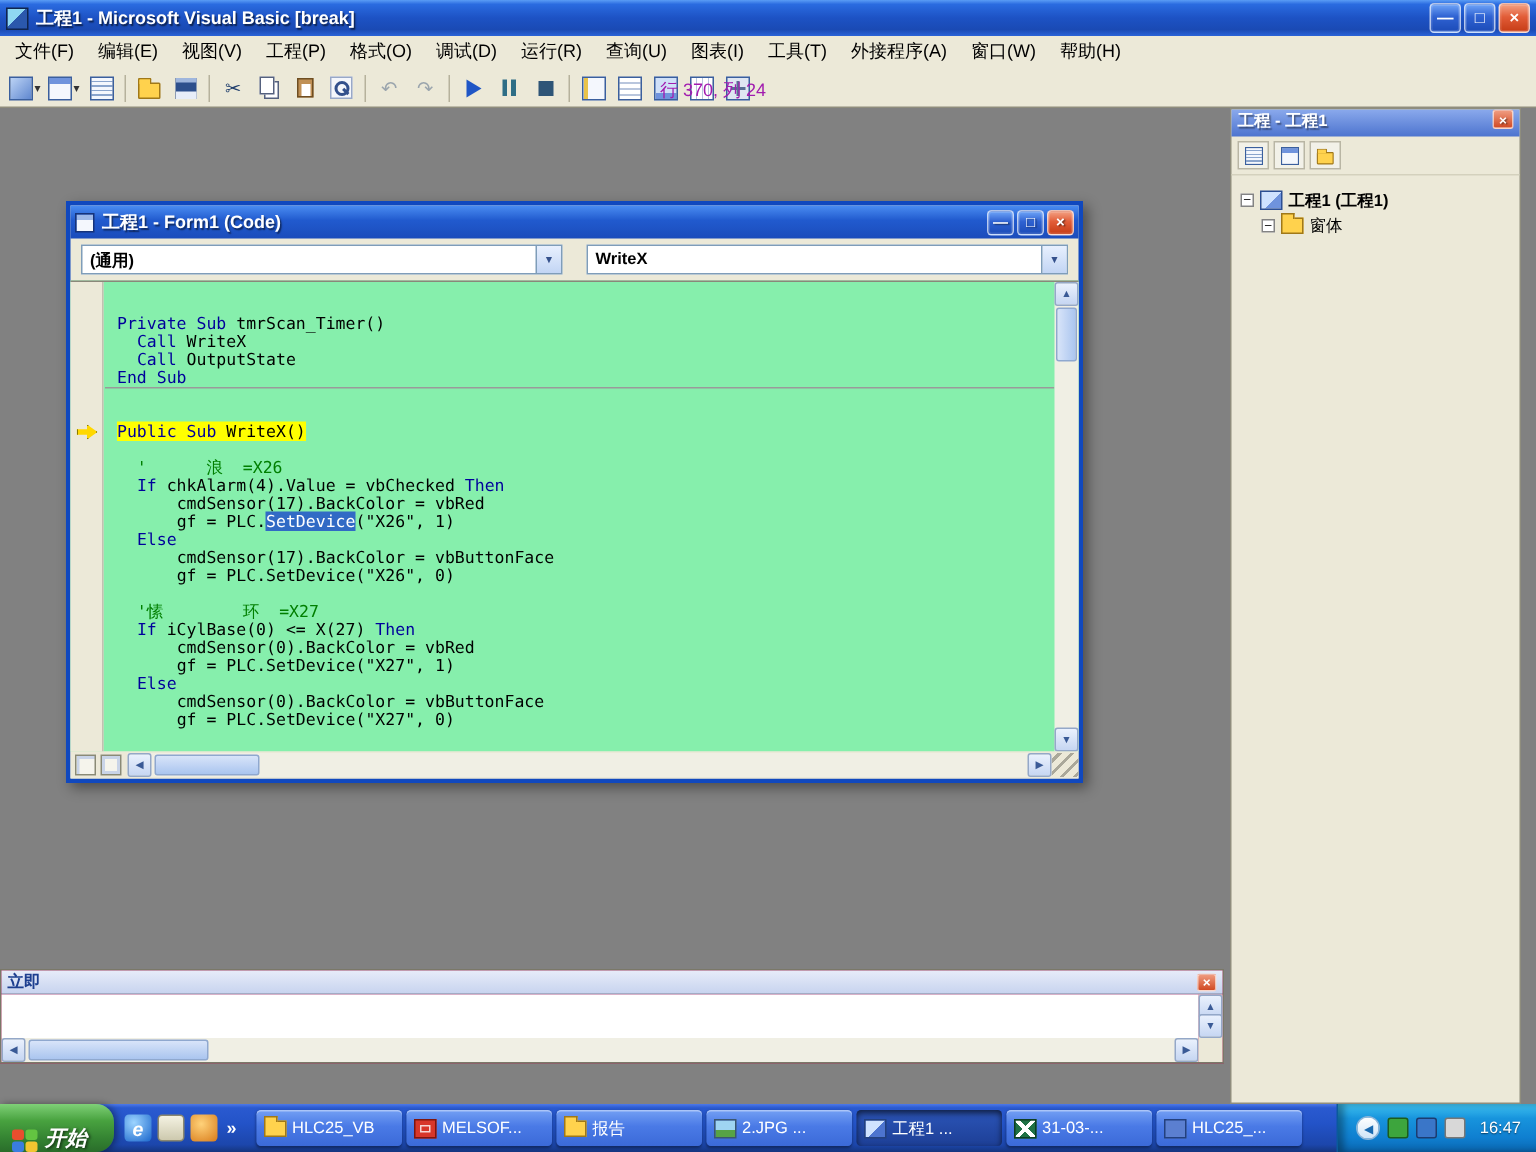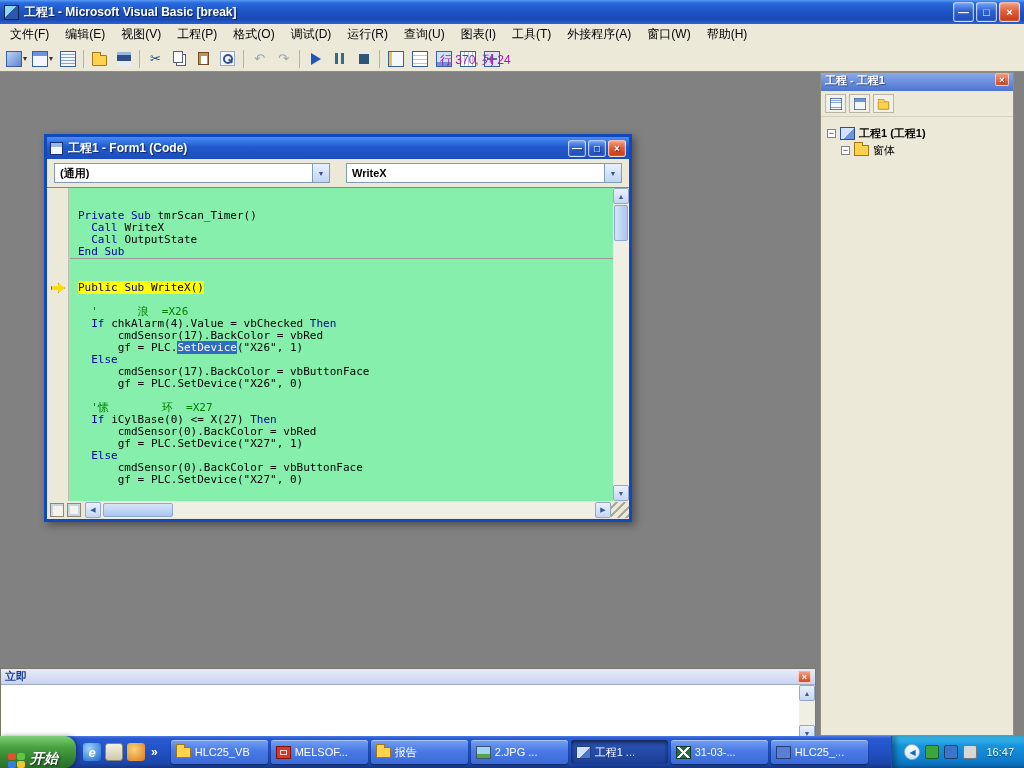--- a/index.html
+++ b/index.html
@@ -57,21 +57,21 @@
   .k-chip-browser{background:repeating-linear-gradient(90deg,#fff 0 3px,#b9c6dd 3px 4px),
     repeating-linear-gradient(180deg,#fff 0 3px,#b9c6dd 3px 4px);border:1px solid #3a5f9e}
   .k-chip-toolbox{background:#dfe6f2;border:1px solid #3a5f9e;position:relative}
   .k-chip-toolbox::before{content:"";position:absolute;left:6px;top:2px;width:2px;height:10px;background:#5a6f94}
   .k-chip-toolbox::after{content:"";position:absolute;left:2px;top:6px;width:10px;height:2px;background:#5a6f94}
 
   
   .mdi{position:absolute;top:72px;left:0;width:100%;height:664px;background:#818181}
 
   
-  .codewin{position:absolute;left:44px;top:62px;width:588px;height:388px;border:3px solid #1048be;background:#ECE9D8;
+  .codewin{position:absolute;left:44px;top:62px;width:678px;height:388px;border:3px solid #1048be;background:#ECE9D8;
     box-shadow:3px 3px 8px #00000066}
   .cw-title{height:22px;background:linear-gradient(180deg,#4a8df2,#215ace 45%,#1b4cbb);display:flex;align-items:center;
     padding:0 3px;color:#fff;font-weight:bold;font-size:12px;text-shadow:1px 1px 1px #0008}
   .cw-icon{width:13px;height:13px;margin-right:5px;background:linear-gradient(#9db8e8 0 4px,#f4f7fd 4px);border:1px solid #16337a;flex:none}
   .cw-title-text{flex:1;white-space:nowrap}
   .cw-title .wbtn{width:18px;height:17px;font-size:10px}
   .cw-combos{height:28px;display:flex;align-items:center;padding:0 7px;gap:16px}
   .combo{flex:1;height:20px;background:#fff;border:1px solid #7f9db9;display:flex;align-items:center;
     font-size:11px;font-weight:bold;padding-left:5px}
   .combo-text{flex:1;white-space:nowrap}
@@ -99,21 +99,21 @@
   .viewbtn{width:14px;height:14px;margin-left:3px;border:1px solid #8a8a76;background:#f5f4ec;
     box-shadow:inset 2px 2px 0 #c9d4e8;flex:none}
   .viewbtn.full{box-shadow:inset 2px 2px 0 #c9d4e8,inset -2px -2px 0 #c9d4e8}
   .cw-hscroll{position:relative;flex:1;height:16px;margin-left:4px;background:#f0efe4}
   .hthumb{position:absolute;left:18px;top:1px;width:70px;height:14px;background:linear-gradient(#d8e4f9,#aac5ef);
     border:1px solid #8fa8cf;border-radius:2px}
   .cw-grip{width:18px;height:16px;flex:none;
     background:repeating-linear-gradient(135deg,transparent 0 3px,#aaa89a 3px 5px,transparent 5px 6px)}
 
   
-  .immediate{position:absolute;left:0;top:596px;width:816px;height:90px;background:#be185d;border:1px solid #7a7868}
+  .immediate{position:absolute;left:0;top:574px;width:816px;height:63px;background:#be185d;border:1px solid #7a7868}
   .imm-title{height:16px;display:flex;align-items:center;padding:0 4px;
     background:linear-gradient(180deg,#e7ecf9,#c8d4ef);border-bottom:1px solid #a3abc4;font-size:11px;font-weight:bold;color:#1d3f8f}
   .imm-close{margin-left:auto;width:13px;height:12px;background:linear-gradient(#ef9a7e,#d14a24);border:1px solid #ffffff99;
     border-radius:2px;color:#fff;font-size:9px;display:flex;align-items:center;justify-content:center}
   .imm-body{position:absolute;left:0;top:16px;right:16px;bottom:16px;background:#fff}
   .imm-vscroll{position:absolute;right:0;top:16px;bottom:16px;width:16px;background:#f0efe4}
   .imm-hscroll{position:absolute;left:0;bottom:0;right:16px;height:16px;background:#f0efe4}
   .imm-hscroll .hthumb{width:120px}
   .imm-corner{position:absolute;right:0;bottom:0;width:16px;height:16px;background:#ECE9D8}
 

